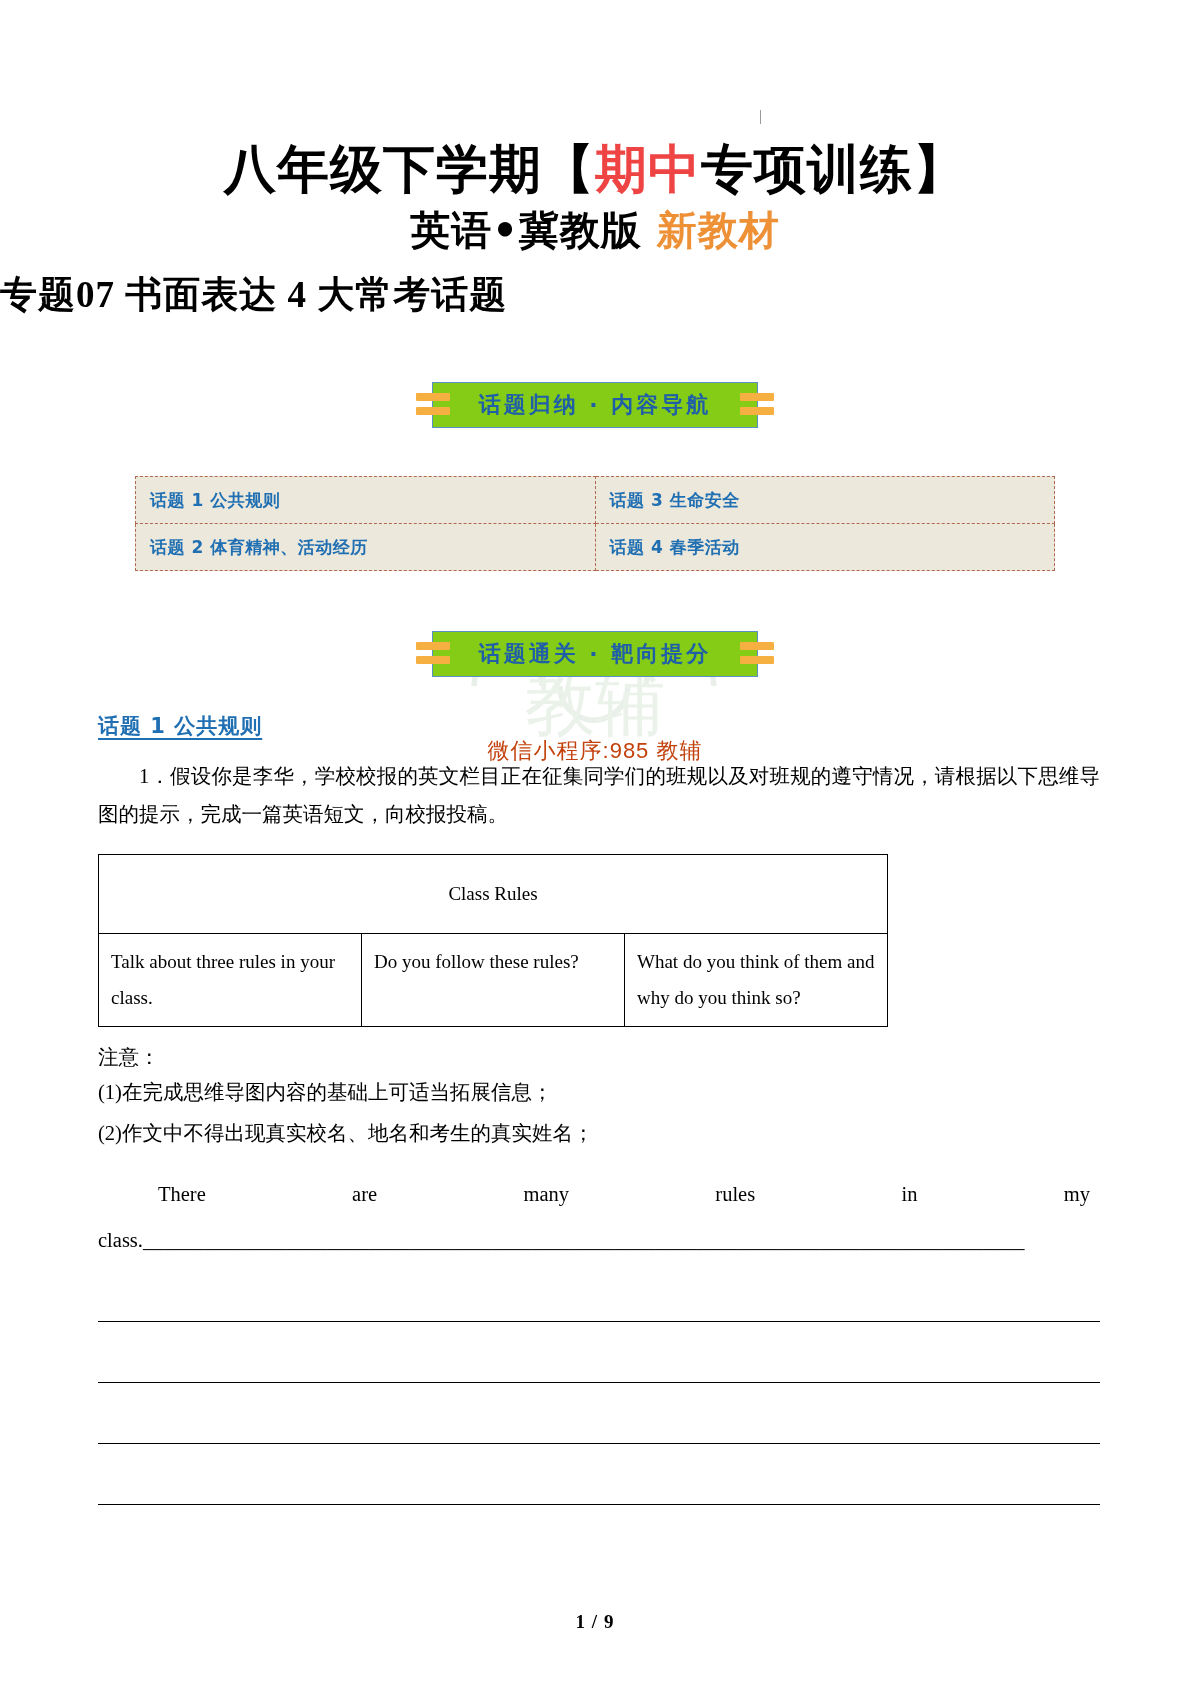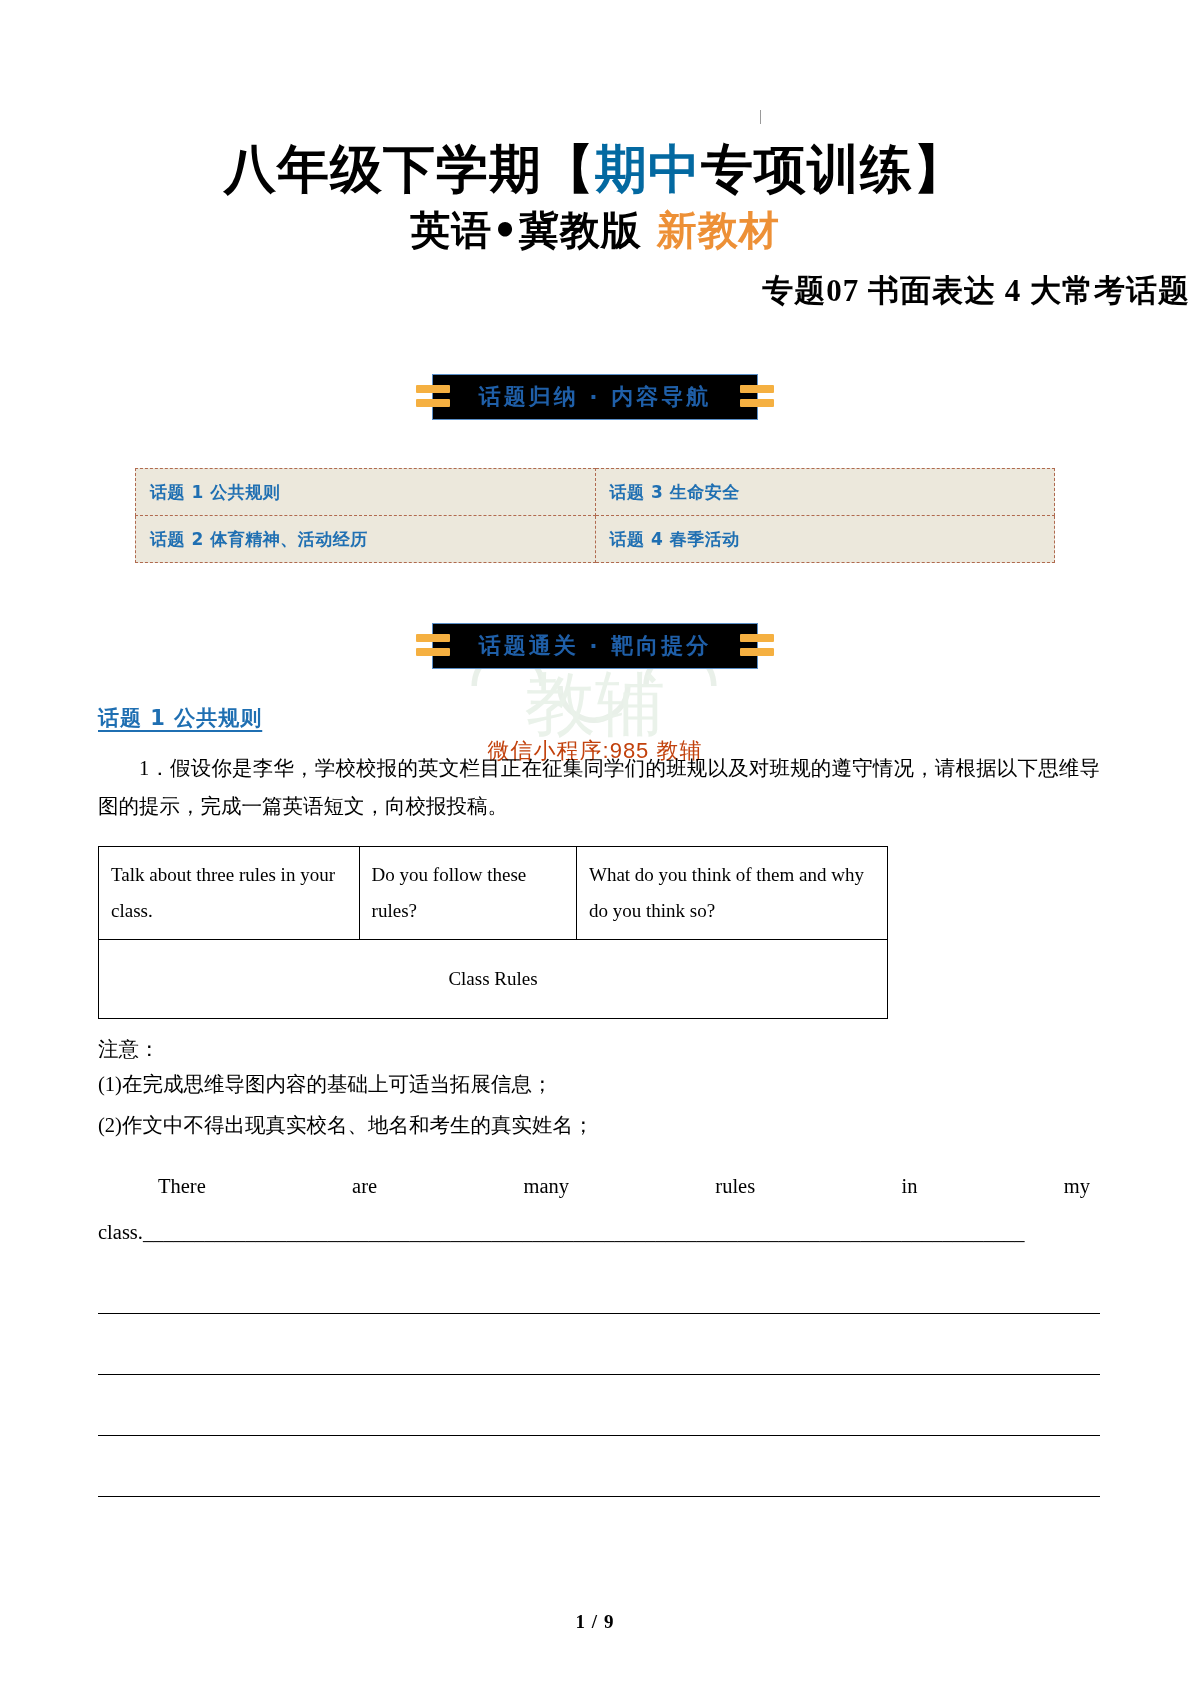--- a/index.html
+++ b/index.html
@@ -60,55 +60,55 @@
     text-align:center;
     font-family:"DejaVu Sans", sans-serif;
     font-weight:bold;
     font-size:52px;
     line-height:1.12;
     margin:0;
     padding-top:140px;
     letter-spacing:1px;
   }
   .t-black{color:#000000;}
-  .t-blue{color:#0369a1;}
+  .t-blue{color:#ef4444;}
   .t-red{color:#000000;}
   .t-orange{color:#ed9036;}
 
   .title-sub{
     text-align:center;
     font-family:"DejaVu Sans", sans-serif;
     font-weight:bold;
     font-size:40px;
     line-height:1.2;
     margin:8px 0 0 0;
     letter-spacing:1px;
   }
   .title-third{
-    text-align:right;
-    font-family:"Liberation Serif", serif;
-    font-weight:bold;
-    font-size:31px;
+    text-align:left;
+    font-family:"Liberation Serif", serif;
+    font-weight:bold;
+    font-size:37px;
     margin:16px 0 0 0;
     color:#000;
     letter-spacing:1px;
   }
 
   
   .banner-wrap{
     display:flex;
     justify-content:center;
     margin-top:62px;
   }
   .banner{
     position:relative;
     display:inline-flex;
     align-items:center;
     border:1.5px solid #5b8fc7;
-    background:#000000;
+    background:#84cc16;
     height:44px;
     padding:0 46px;
   }
   .banner-text{
     font-family:"DejaVu Sans", sans-serif;
     font-weight:bold;
     font-size:22px;
     color:#1f5fa8;
     letter-spacing:3px;
     white-space:nowrap;
@@ -336,26 +336,26 @@
       <span>话题 1  公共规则</span>
     </div>
 
     <div class="body-wrap">
 
       <p class="q">1．假设你是李华，学校校报的英文栏目正在征集同学们的班规以及对班规的遵守情况，请根据以下思维导图的提示，完成一篇英语短文，向校报投稿。</p>
 
       <table class="rules-table">
         <tbody>
           <tr>
+            <td class="head" colspan="3">Class Rules</td>
+          </tr>
+          <tr>
             <td style="width:33%;">Talk about three rules in your class.</td>
             <td style="width:27%;">Do you follow these rules?</td>
             <td style="width:40%;">What do you think of them and why do you think so?</td>
-          </tr>
-          <tr>
-            <td class="head" colspan="3">Class Rules</td>
           </tr>
         </tbody>
       </table>
 
       <p class="note-head">注意：</p>
       <p class="note">(1)在完成思维导图内容的基础上可适当拓展信息；</p>
       <p class="note">(2)作文中不得出现真实校名、地名和考生的真实姓名；</p>
 
       <div class="answer-first">
         <span>There</span>

